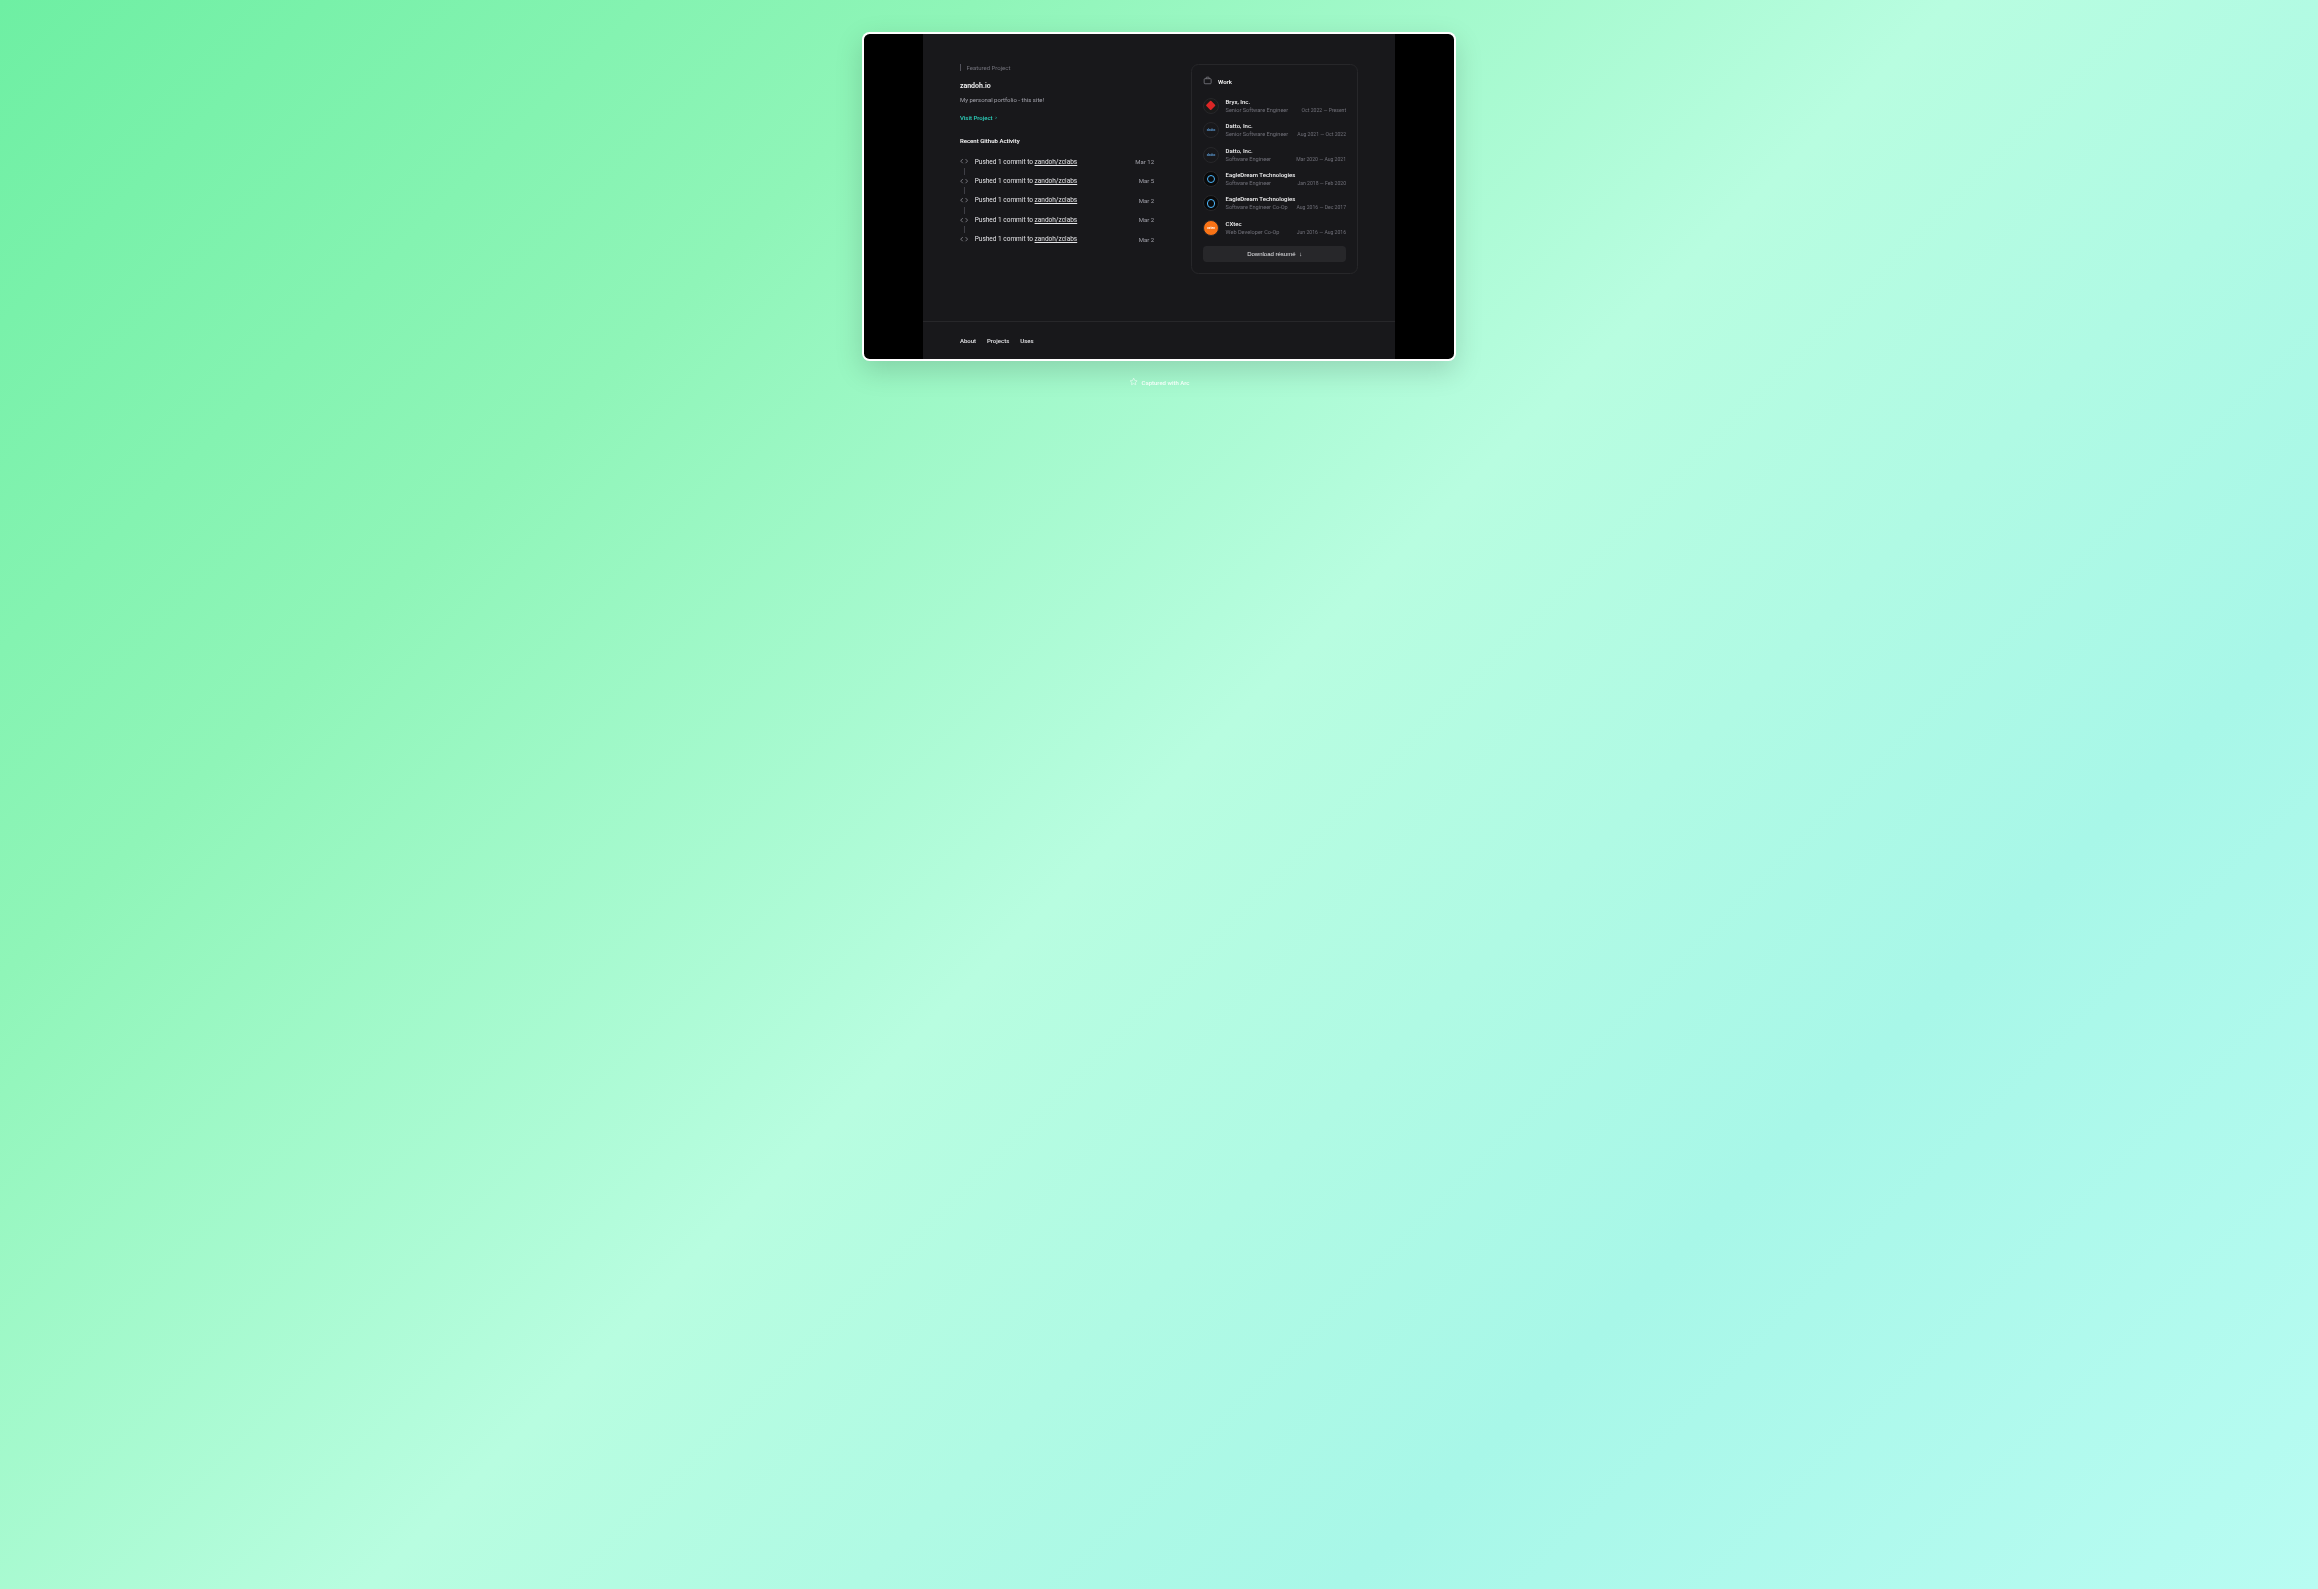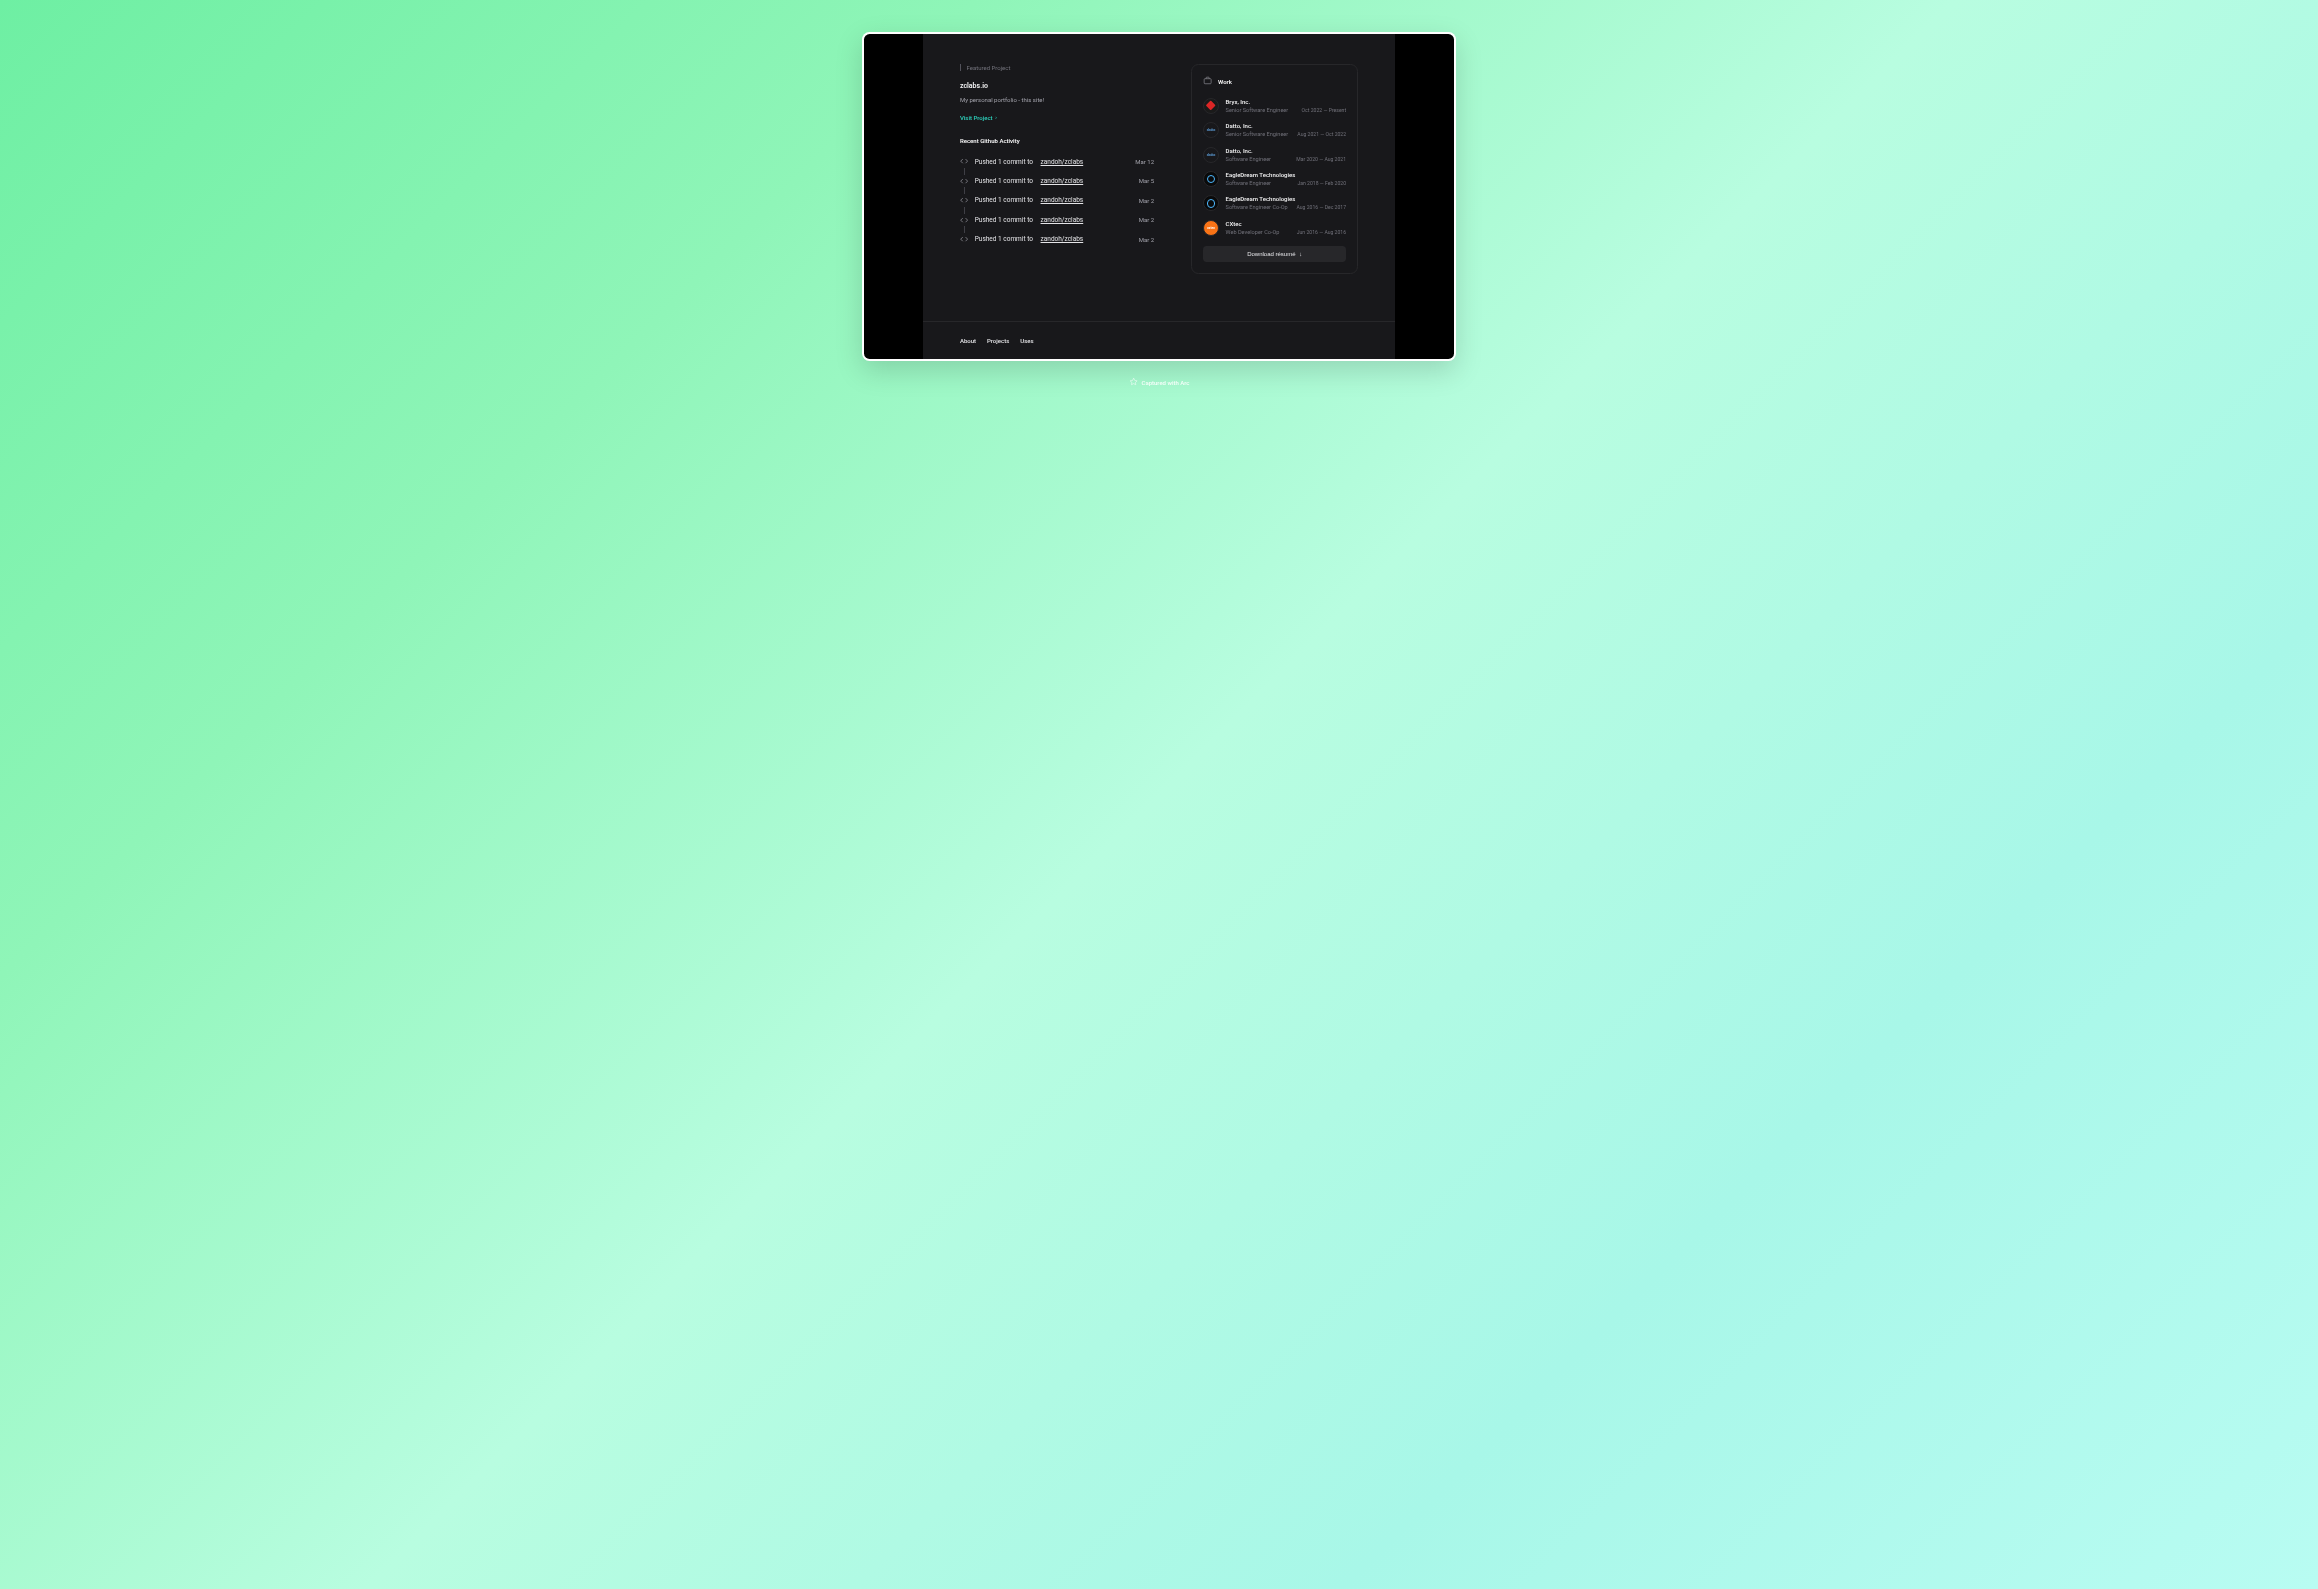--- a/index.html
+++ b/index.html
@@ -94,21 +94,20 @@
 }
 .code-icon svg { width: 8.3px; height: 8.3px; stroke: #a1a1aa; }
 .activity-text {
   color: #e4e4e7;
   font-size: 6.5px;
   flex: 1;
 }
 .activity-text .repo {
   text-decoration: underline;
   cursor: pointer;
-  padding-left: 6px;
 }
 .activity-date {
   color: #a1a1aa;
   font-size: 6px;
 }
 .connector {
   height: 7.4px;
   width: 0.5px;
   background: #3f3f46;
   margin-left: 3.7px;
@@ -223,21 +222,21 @@
 <body>
 
 <div class="window-frame">
   <div class="window-inner">
     <div class="content-area">
 
       <div class="main-columns">
         <div class="left-col">
 
           <div class="featured-label">Featured Project</div>
-          <div class="project-title">zclabs.io</div>
+          <div class="project-title">zandoh.io</div>
           <div class="project-desc">My personal portfolio - this site!</div>
           <a class="visit-link">
             <span>Visit Project</span>
             <span class="chev">›</span>
           </a>
 
           <div class="activity-heading">Recent Github Activity</div>
 
           <div class="activity-list" id="activity-list">
               <div class="activity-item">

